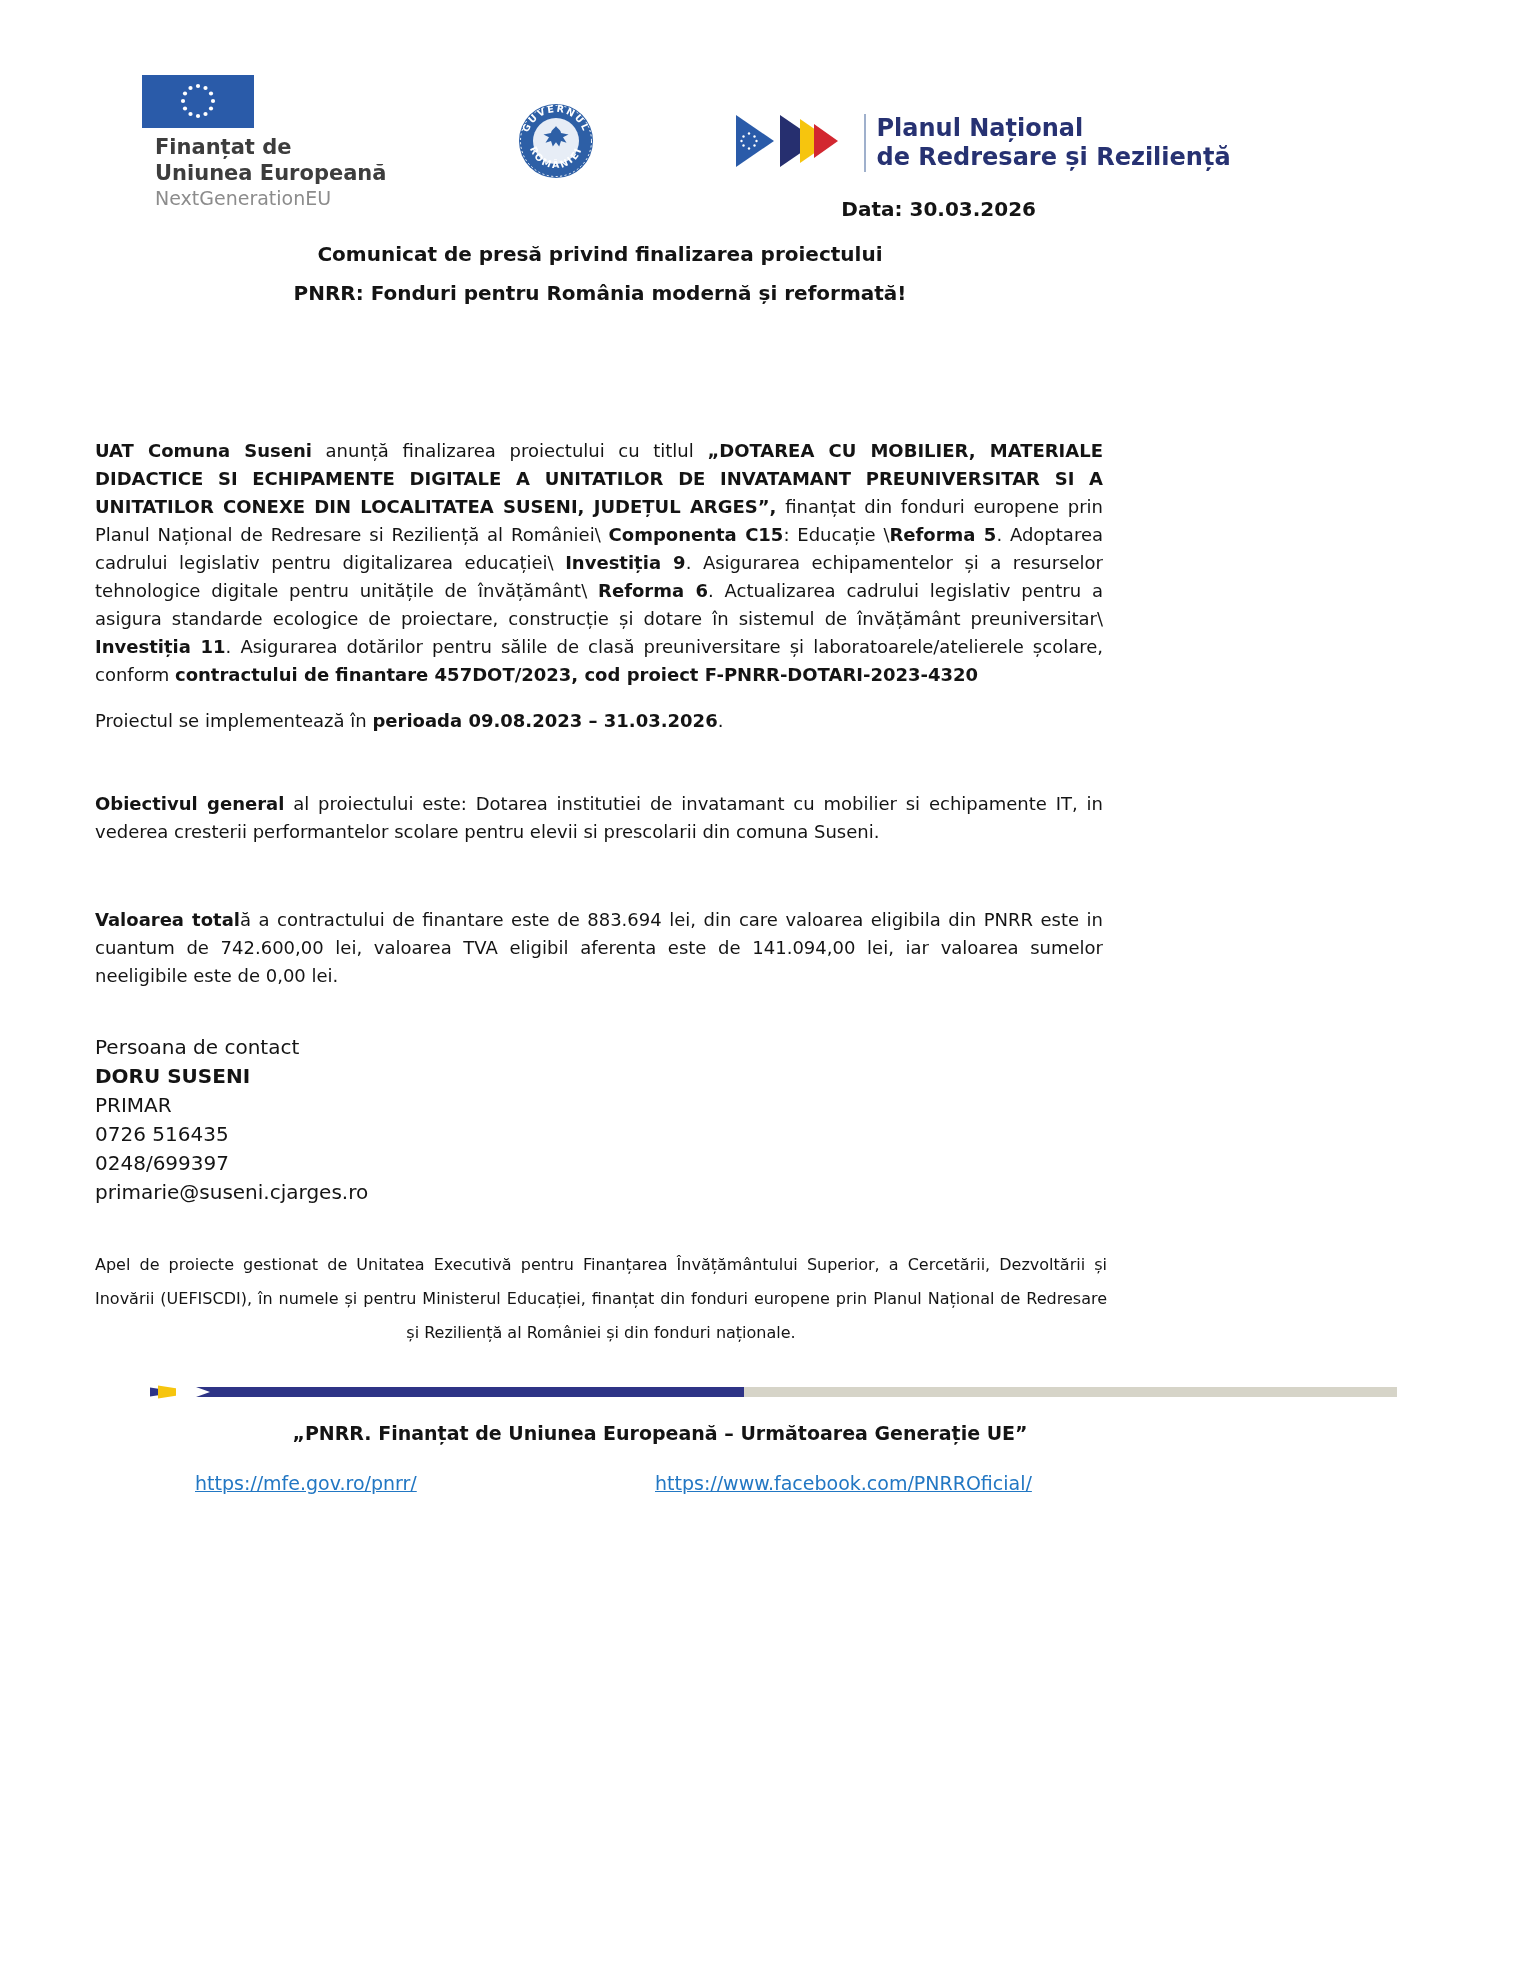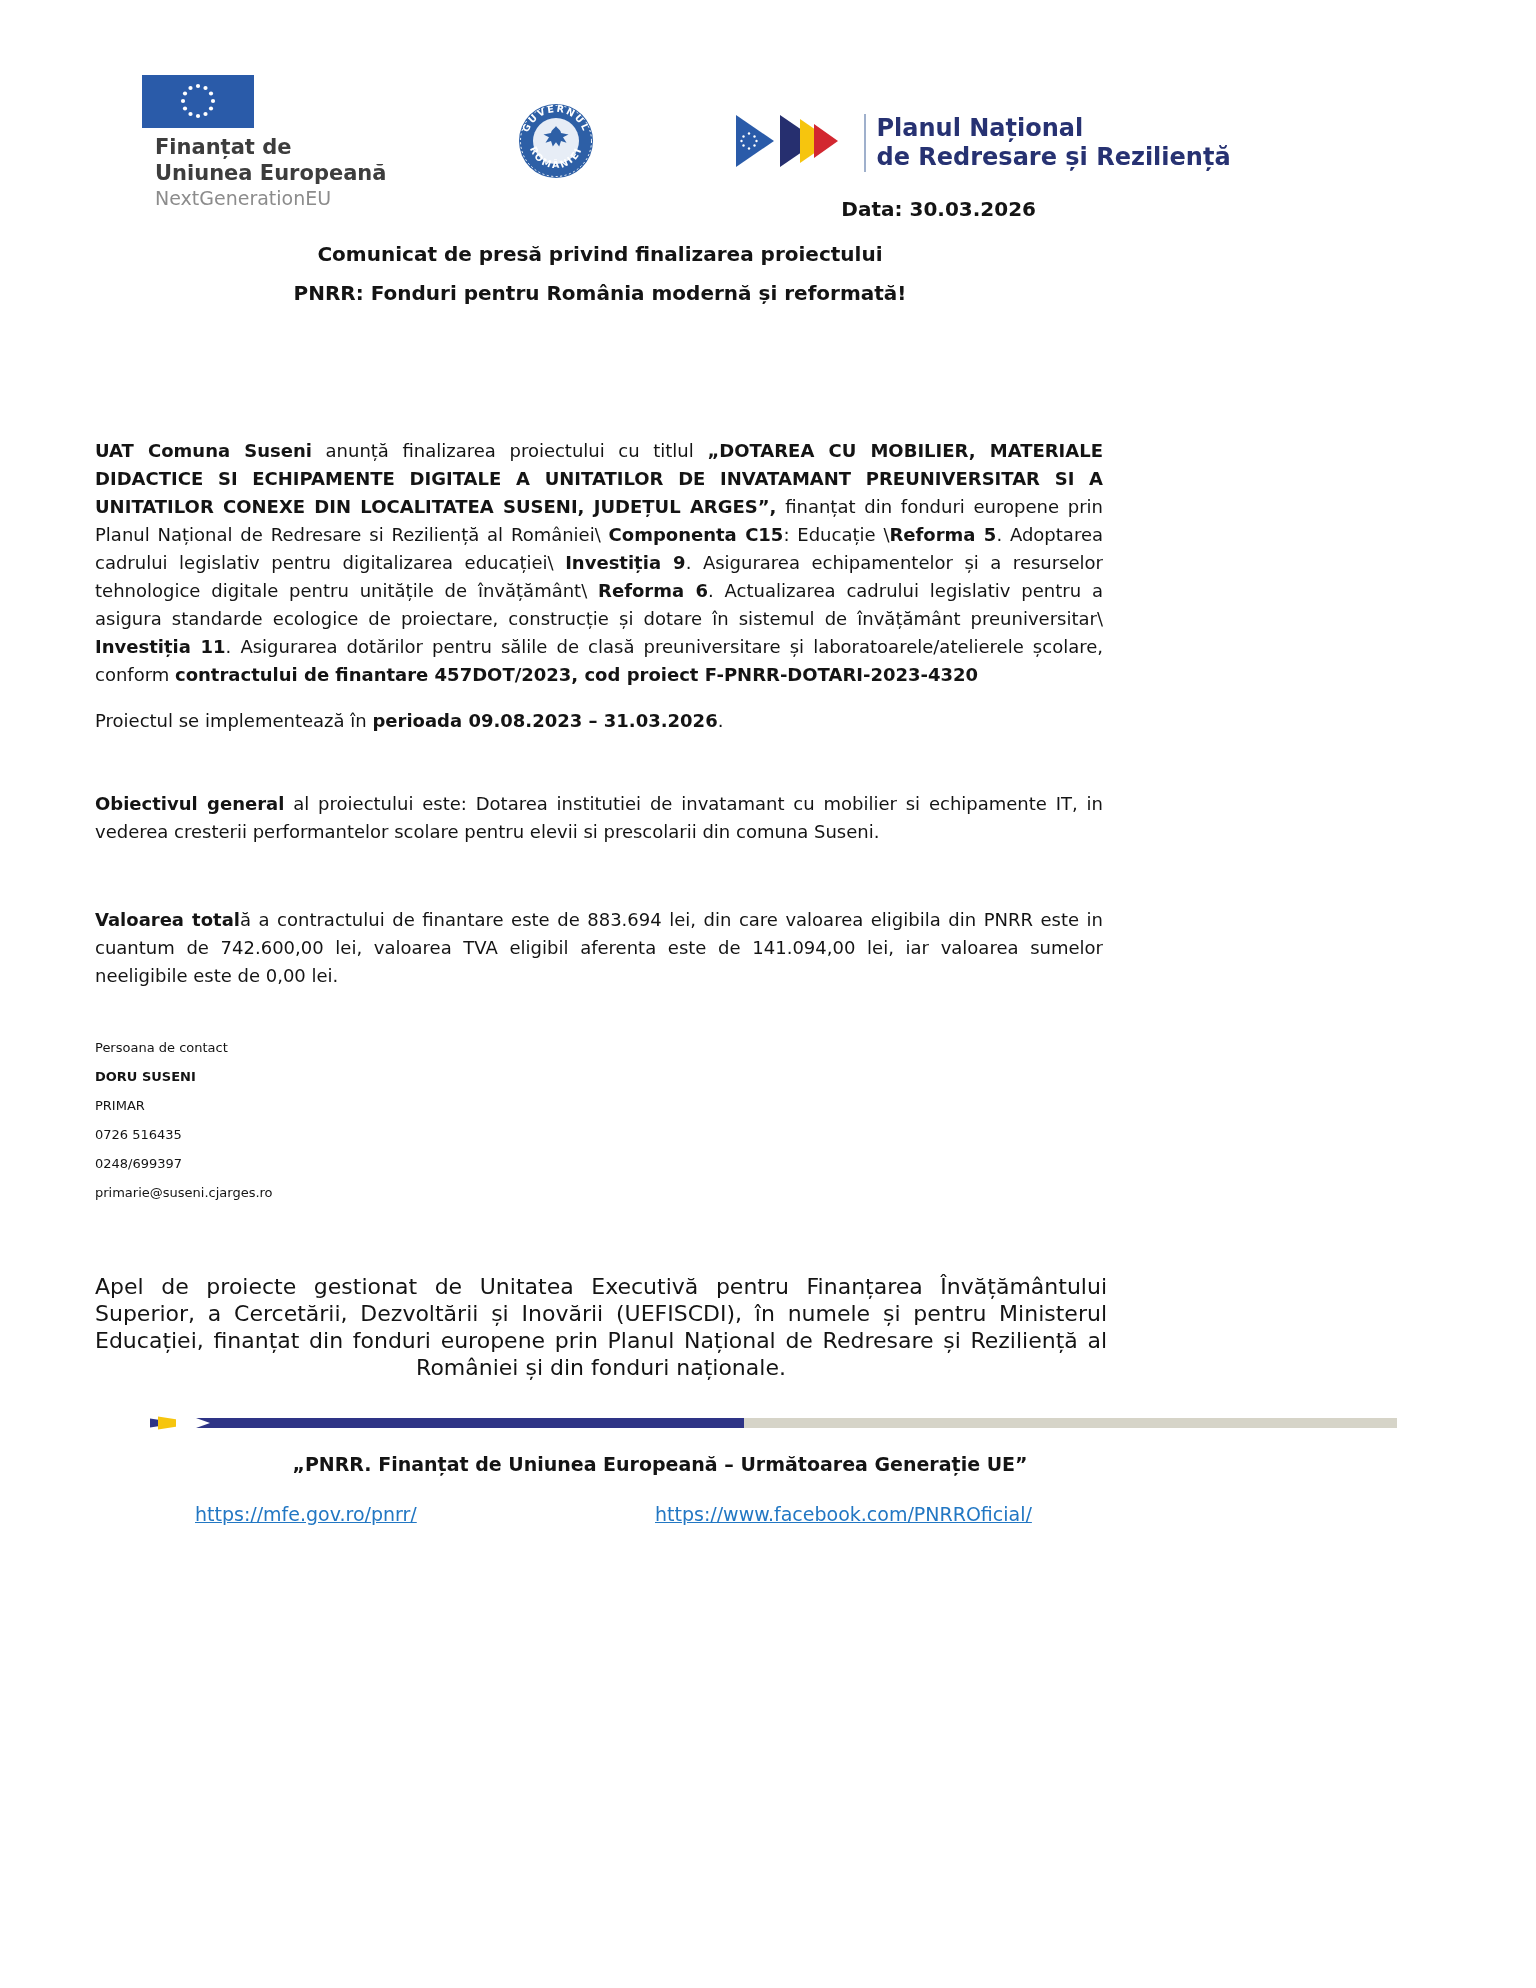--- a/index.html
+++ b/index.html
@@ -34,25 +34,25 @@
   
   .body-par {
     margin-left:95px; width:1008px;
     font-size:18px; line-height:28px;
     text-align:justify;
   }
   .p1 { margin-top:132px; }
   .p2 { margin-top:18px; text-align:left; }
   .p3 { margin-top:55px; }
   .p4 { margin-top:60px; }
-  .contact-block { margin-top:43px; margin-left:95px; font-size:13px; line-height:29px; }
+  .contact-block { margin-top:43px; margin-left:95px; font-size:20px; line-height:29px; }
   .contact-name { font-weight:bold; }
   .apel-par {
-    margin-top:66px; margin-left:95px; width:1012px;
-    font-size:22px; line-height:27px;
+    margin-top:41px; margin-left:95px; width:1012px;
+    font-size:16px; line-height:34px;
     text-align:justify; text-align-last:center;
   }
   .disclaimer-par {
     margin-top:150px; margin-left:95px; width:1012px;
     font-size:19px; line-height:31px;
     text-align:center;
   }
   
   .footer-bar { margin-top:34px; margin-left:150px; width:1250px; height:14px; }
   .footer-slogan { margin-top:24px; width:1320px; text-align:center; font-size:19px; font-weight:bold; }

